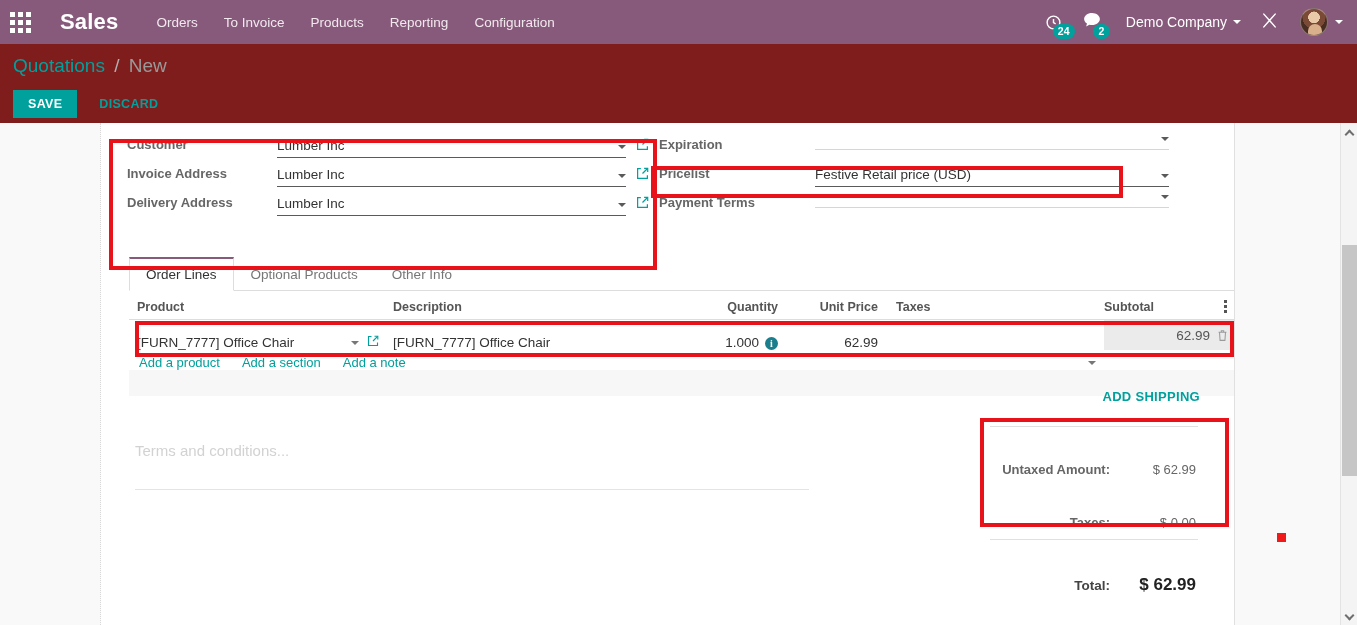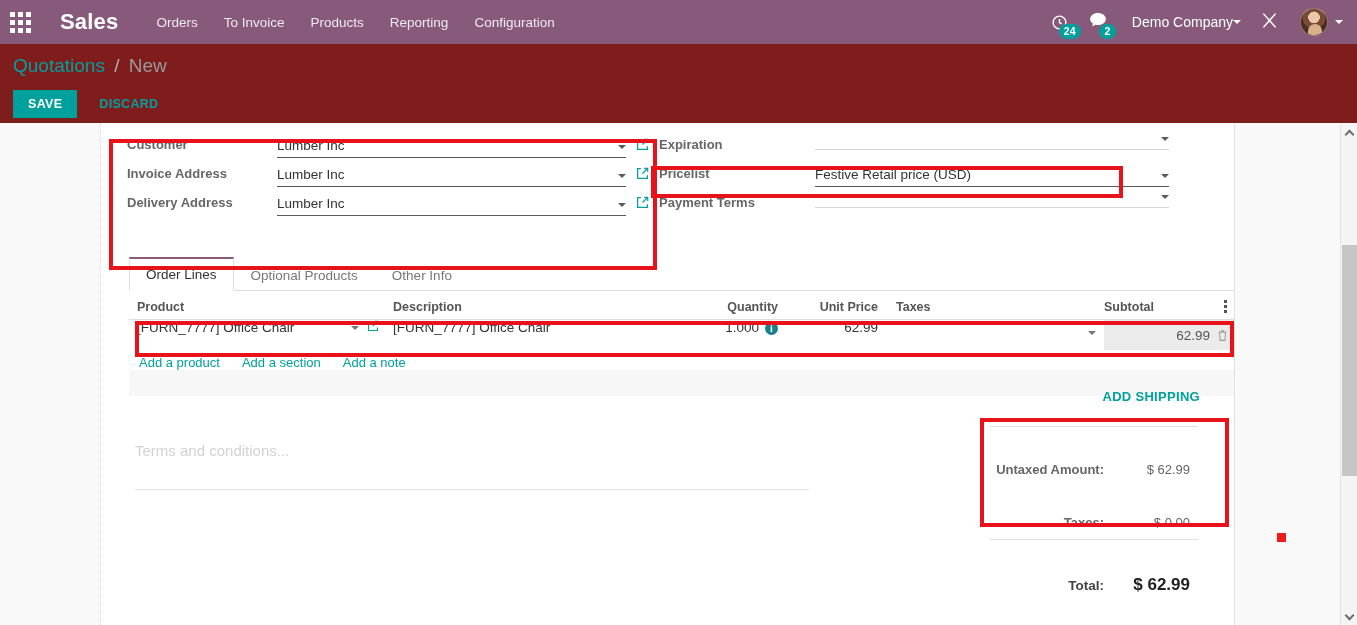--- a/index.html
+++ b/index.html
@@ -47,21 +47,21 @@
   .clock-icon svg { display: block; }
   .badge {
     position: absolute; top: 24px; left: 19px;
     background: #00A09D; color: #fff; font-size: 10.5px; font-weight: bold;
     border-radius: 9px; padding: 1px 5px; min-width: 17px; text-align: center;
     line-height: 13px;
   }
   .badge.small { left: 21px; }
   .company-name {
     color: #ffffff; font-size: 14px; padding: 0 8px 0 14px; cursor: pointer;
-    display: flex; align-items: center; 
+    display: flex; align-items: center; gap: 6px;
   }
   .caret-white {
     width: 0; height: 0; border-left: 4px solid transparent;
     border-right: 4px solid transparent; border-top: 4px solid #ffffff;
   }
   .wrench-wrap { padding: 0 12px; display: flex; align-items: center; cursor: pointer; }
   .avatar-wrap { display: flex; align-items: center; gap: 7px; padding: 0 6px 0 10px; cursor: pointer; }
   .avatar {
     width: 28px; height: 28px; border-radius: 50%;
     background: radial-gradient(circle at 50% 32%, #e8c9a8 0 26%, #7a4a36 27% 52%, #4a2d22 53% 100%);
@@ -173,41 +173,41 @@
     position: absolute; border: 4px solid #e8131a; pointer-events: none;
     z-index: 5;
   }
   #hl-left-fields  { left: 8px;  top: 2px;   width: 548px; height: 131px; }
   #hl-pricelist    { left: 2px;  top: 29px;  width: 472px; height: 32px; }
   #hl-order-line   { left: 6px;  top: 0px;   width: 1099px; height: 36px; }
   #hl-totals       { left: 0;    top: 0;     width: 249px;  height: 109px; }
 
   
   .notebook { margin: 32px 0 0 28px; width: 1105px; }
-  .tabs { display: flex; border-bottom: 1px solid #dddddd; align-items: flex-end; }
+  .tabs { display: flex; border-bottom: 1px solid #dddddd; }
   .tab {
     font-size: 13.5px; color: #777777; padding: 9px 16px 8px 16px;
     border: 1px solid transparent; border-bottom: none; cursor: pointer;
     position: relative; top: 1px; background: transparent;
   }
   .tab.active {
     color: #333333; background: #ffffff;
     border: 1px solid #dddddd; border-bottom: 1px solid #ffffff;
     border-top: 2px solid #875A7B; padding-top: 8px;
   }
 
   
   .lines-table { width: 1105px; margin-top: 3px; position: relative; }
   .lines-head {
     display: flex; align-items: center; height: 26px;
     font-size: 12.5px; font-weight: bold; color: #555555;
     border-bottom: 1px solid #dddddd;
   }
   .lines-row {
-    display: flex; align-items: flex-start; height: 30px;
+    display: flex; align-items: flex-end; height: 30px;
     font-size: 13.5px; color: #333333;
   }
   .c-product { width: 252px; padding-left: 8px; position: relative; display: flex; align-items: center; }
   .c-desc    { width: 290px; padding-left: 12px; }
   .c-qty     { width: 115px; text-align: right; padding-right: 8px; }
   .c-unit    { width: 100px; text-align: right; padding-right: 8px; }
   .c-taxes   { flex: 1; padding-left: 10px; position: relative; }
   .c-sub     { width: 130px; text-align: right; padding-right: 8px; }
   .lines-head .c-qty, .lines-head .c-unit { text-align: right; }
   .lines-head .c-taxes { text-align: left; }
@@ -263,21 +263,21 @@
   }
   .totals-wrap { position: absolute; right: 4px; top: -53px; width: 250px; }
   .add-shipping {
     text-align: right; color: #00A09D; font-size: 13px; font-weight: bold;
     cursor: pointer; letter-spacing: .3px; padding-right: 30px;
     margin-bottom: 14px;
   }
   .totals-box { position: relative; padding: 8px 32px 8px 0; }
   .tot-row {
     display: flex; justify-content: flex-end; align-items: baseline;
-    font-size: 13px; padding: 3px 8px; margin-top: 32px;
+    font-size: 13px; padding: 3px 2px; margin-top: 32px;
   }
   .tot-label { color: #666666; font-weight: bold; margin-right: 14px; }
   .tot-value { color: #666666; width: 72px; text-align: right; }
   .tot-sep { border-top: 1px solid #e0e0e0; margin: 6px 0 4px 10px; }
   .tot-top-sep { border-top: 1px solid #e0e0e0; margin: 0 0 4px 10px; }
   .tot-row.grand .tot-label { color: #444444; font-size: 13.5px; }
   .tot-row.grand .tot-value { color: #222222; font-size: 17px; font-weight: bold; }
 </style>
 </head>
 <body>

